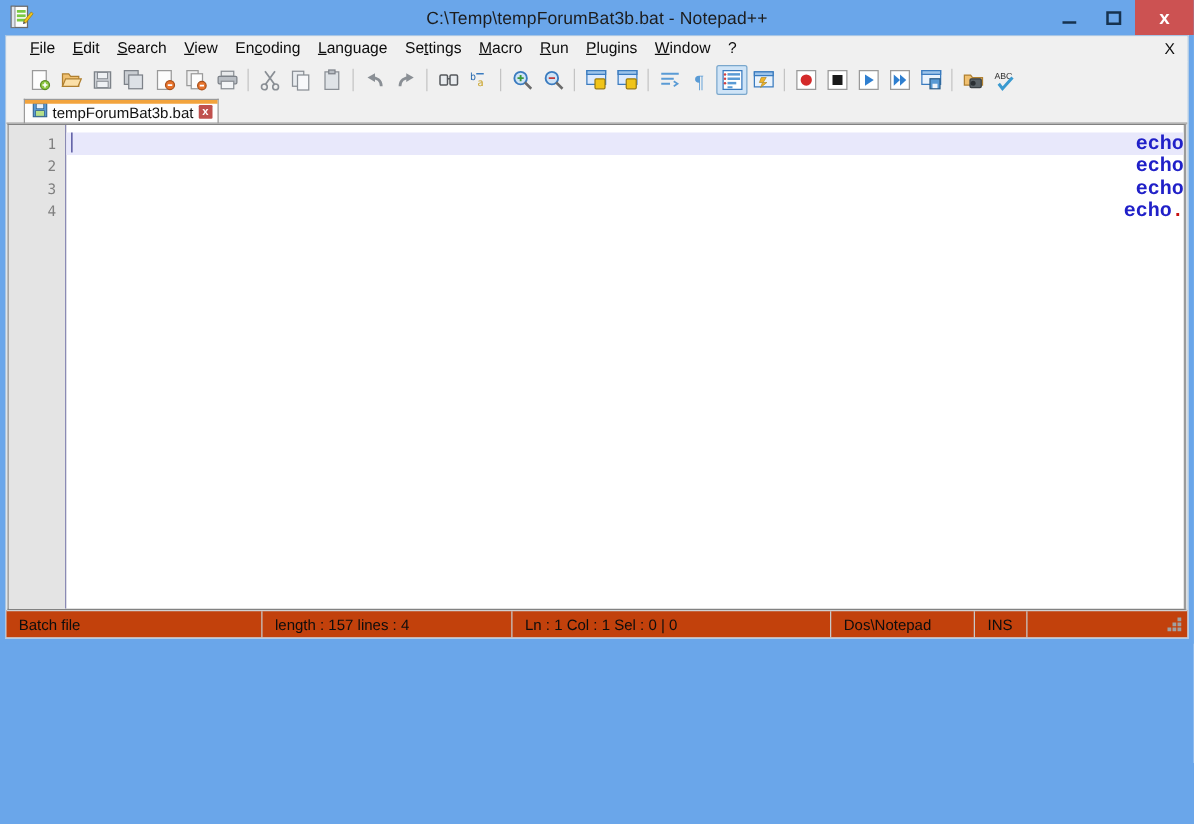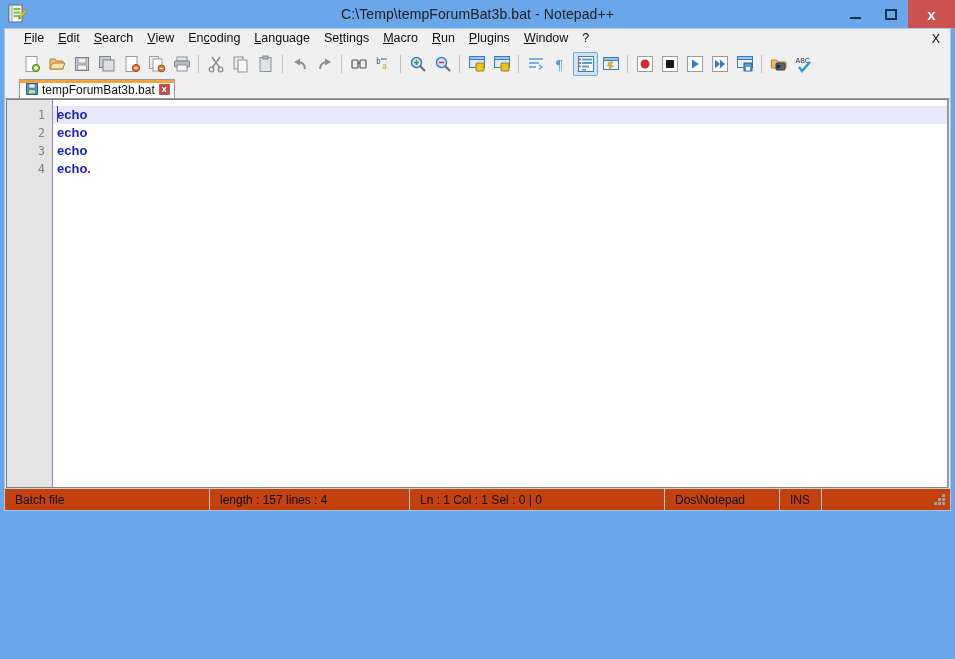--- a/index.html
+++ b/index.html
@@ -160,24 +160,25 @@
     padding-right: 7px;
   }
   .code {
     flex: 1 1 auto;
     padding-top: 6px;
     position: relative;
     overflow: hidden;
   }
   .code-line {
     height: 18px; line-height: 18px;
-    font-family: Liberation Sans, sans-serif;
-    font-size: 13px;
+    font-family: Liberation Mono, monospace;
+    font-size: 16px;
     padding-left: 4px;
     white-space: pre;
+    text-align: right;
   }
   .code-line.current { background: #e8e8fb; }
   .kw { color: #2020c8; font-weight: bold; }
   .op { color: #c81010; font-weight: bold; }
   .caret {
     position: absolute; left: 4px; top: 6px;
     width: 1px; height: 16px; background: #3b3b8f;
   }
 
   

